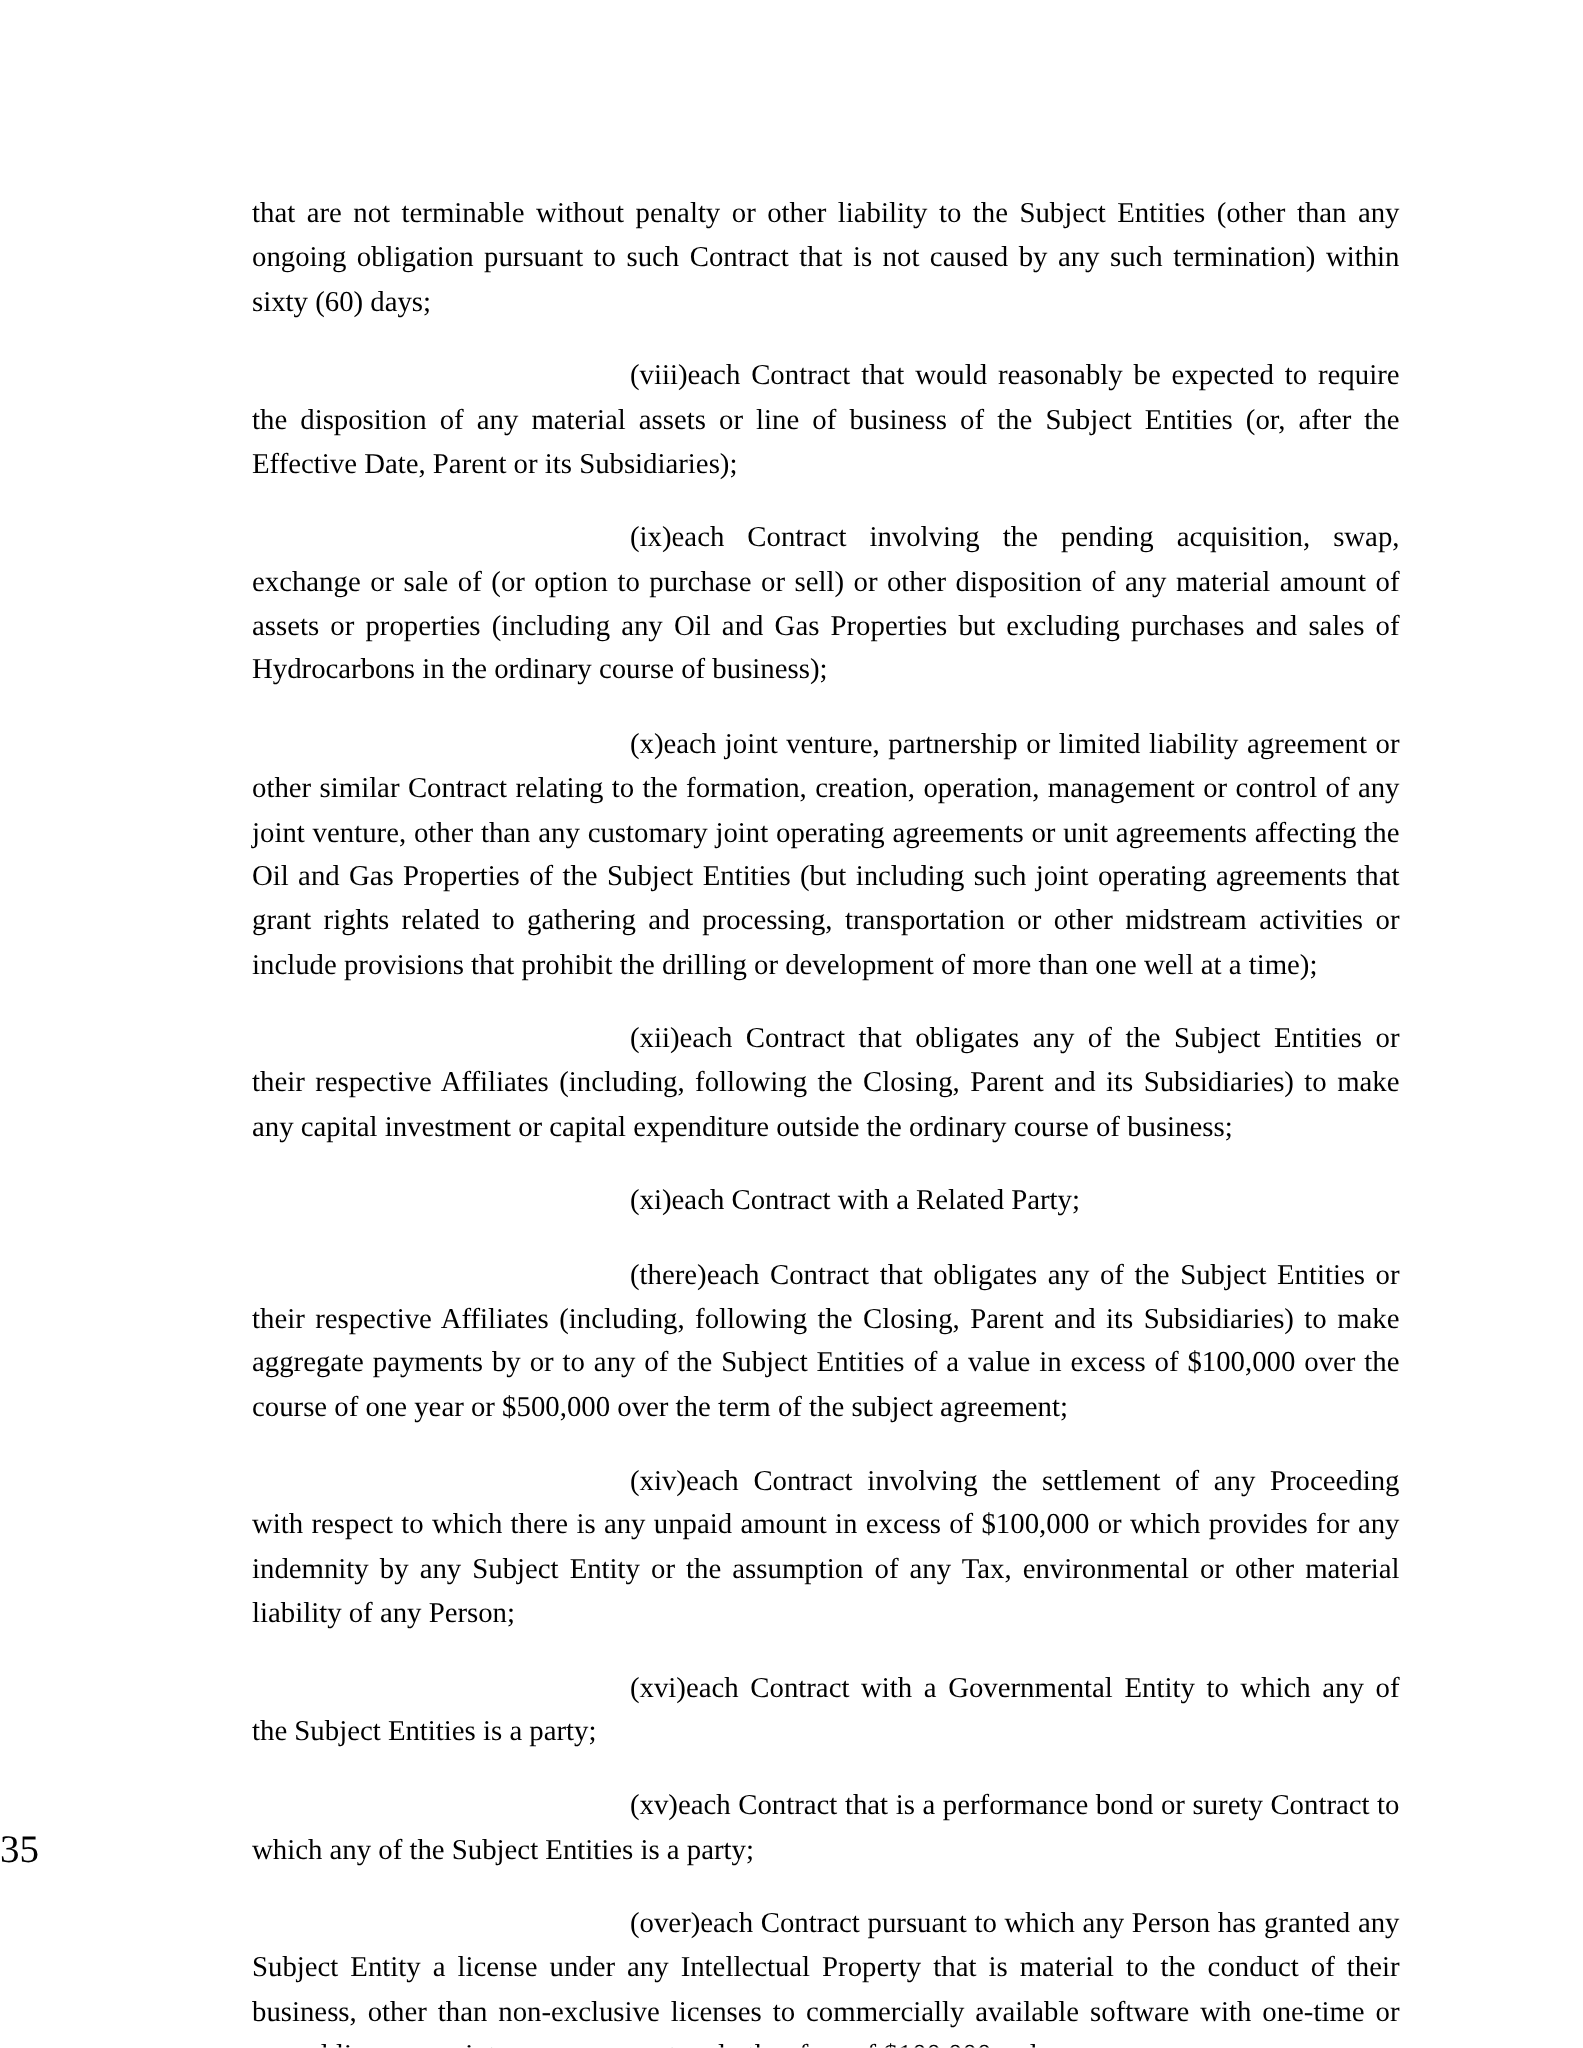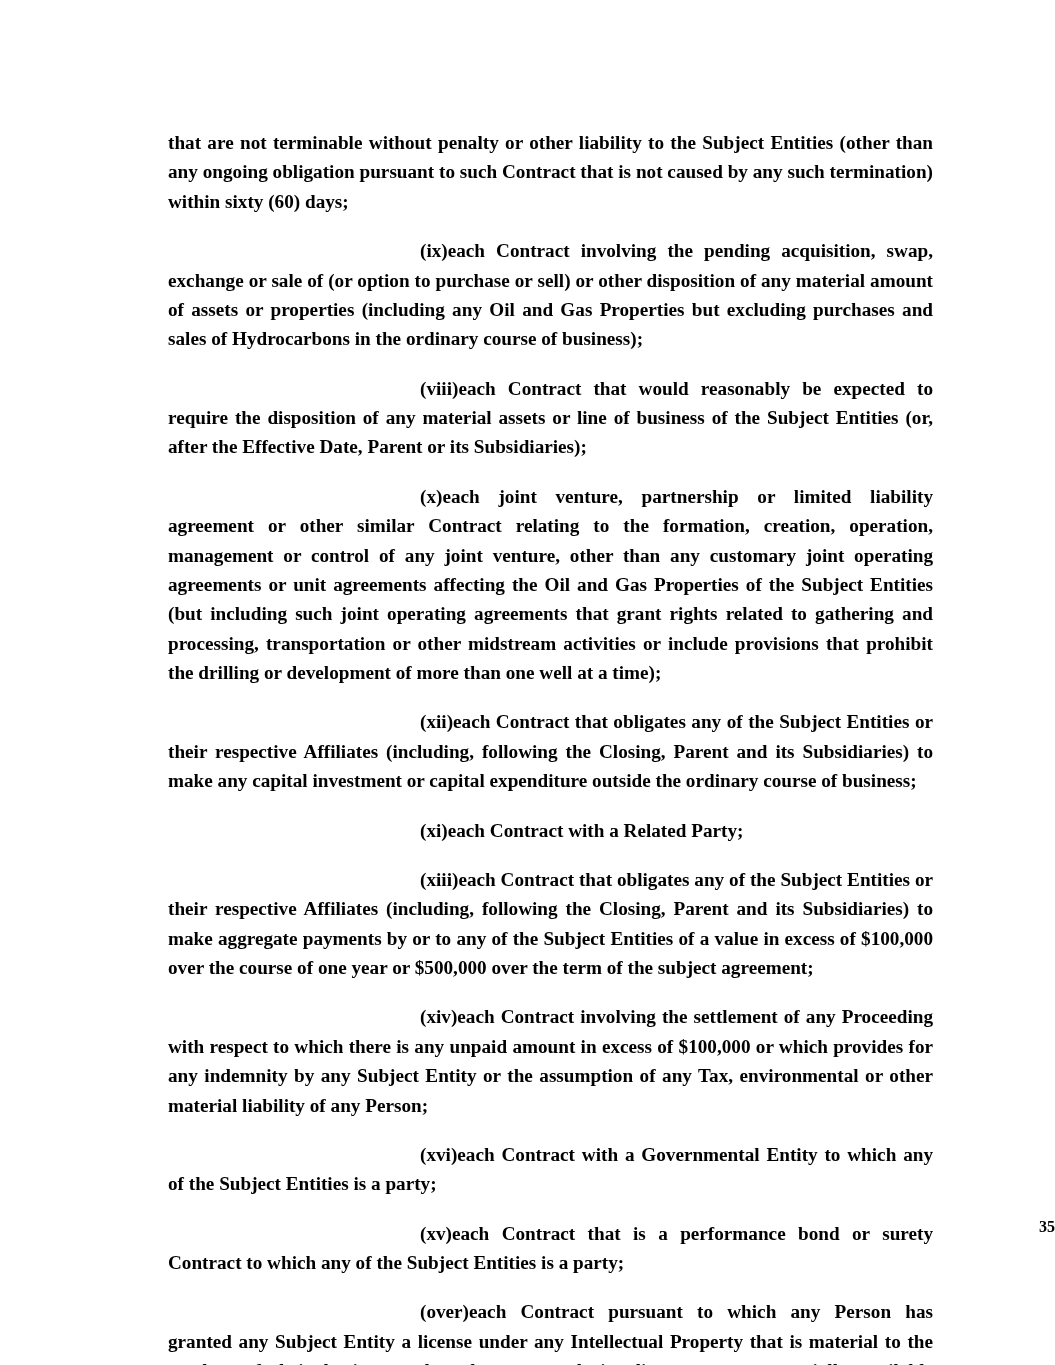--- a/index.html
+++ b/index.html
@@ -13,21 +13,20 @@
     font-family: "Liberation Serif", serif;
     color: #000000;
   }
   .page {
     position: relative;
     width: 1055px;
     height: 1239px;
     box-sizing: border-box;
     padding: 128px 122px 0 168px;
     background: #ffffff;
-    font-weight: bold;
   }
   .doc-body {
     width: 765px;
   }
   .para {
     font-size: 19.2px;
     line-height: 1.53;
     text-align: justify;
     text-justify: inter-word;
     margin: 0 0 20px 0;
@@ -38,57 +37,57 @@
   }
   .para .marker {
     display: inline-block;
     min-width: 62px;
   }
   .page-number {
     position: absolute;
     left: 0;
     right: 0;
     top: 1218px;
-    text-align: right;
-    font-size: 16px;
+    text-align: left;
+    font-size: 26px;
     font-family: "Liberation Serif", serif;
   }
 </style>
 </head>
 <body>
 
 <div class="page">
   <div class="doc-body">
 
     <p class="para">
       <span>that are not terminable without penalty or other liability to the Subject Entities (other than any ongoing obligation pursuant to such Contract that is not caused by any such termination) within sixty (60) days;</span>
     </p>
 
     <p class="para indent">
-      <span class="marker">(ix)</span><span>each Contract involving the pending acquisition, swap, exchange or sale of (or option to purchase or sell) or other disposition of any material amount of assets or properties (including any Oil and Gas Properties but excluding purchases and sales of Hydrocarbons in the ordinary course of business);</span>
+      <span class="marker">(viii)</span><span>each Contract that would reasonably be expected to require the disposition of any material assets or line of business of the Subject Entities (or, after the Effective Date, Parent or its Subsidiaries);</span>
     </p>
 
     <p class="para indent">
-      <span class="marker">(viii)</span><span>each Contract that would reasonably be expected to require the disposition of any material assets or line of business of the Subject Entities (or, after the Effective Date, Parent or its Subsidiaries);</span>
+      <span class="marker">(ix)</span><span>each Contract involving the pending acquisition, swap, exchange or sale of (or option to purchase or sell) or other disposition of any material amount of assets or properties (including any Oil and Gas Properties but excluding purchases and sales of Hydrocarbons in the ordinary course of business);</span>
     </p>
 
     <p class="para indent">
       <span class="marker">(x)</span><span>each joint venture, partnership or limited liability agreement or other similar Contract relating to the formation, creation, operation, management or control of any joint venture, other than any customary joint operating agreements or unit agreements affecting the Oil and Gas Properties of the Subject Entities (but including such joint operating agreements that grant rights related to gathering and processing, transportation or other midstream activities or include provisions that prohibit the drilling or development of more than one well at a time);</span>
     </p>
 
     <p class="para indent">
       <span class="marker">(xii)</span><span>each Contract that obligates any of the Subject Entities or their respective Affiliates (including, following the Closing, Parent and its Subsidiaries) to make any capital investment or capital expenditure outside the ordinary course of business;</span>
     </p>
 
     <p class="para indent">
       <span class="marker">(xi)</span><span>each Contract with a Related Party;</span>
     </p>
 
     <p class="para indent">
-      <span class="marker">(xiii)</span><span>each Contract that obligates any of the Subject Entities or their respective Affiliates (including, following the Closing, Parent and its Subsidiaries) to make aggregate payments by or to any of the Subject Entities of a value in excess of $100,000 over the course of one year or $500,000 over the term of the subject agreement;</span>
+      <span class="marker">(there)</span><span>each Contract that obligates any of the Subject Entities or their respective Affiliates (including, following the Closing, Parent and its Subsidiaries) to make aggregate payments by or to any of the Subject Entities of a value in excess of $100,000 over the course of one year or $500,000 over the term of the subject agreement;</span>
     </p>
 
     <p class="para indent">
       <span class="marker">(xiv)</span><span>each Contract involving the settlement of any Proceeding with respect to which there is any unpaid amount in excess of $100,000 or which provides for any indemnity by any Subject Entity or the assumption of any Tax, environmental or other material liability of any Person;</span>
     </p>
 
     <p class="para indent">
       <span class="marker">(xvi)</span><span>each Contract with a Governmental Entity to which any of the Subject Entities is a party;</span>
     </p>
 

